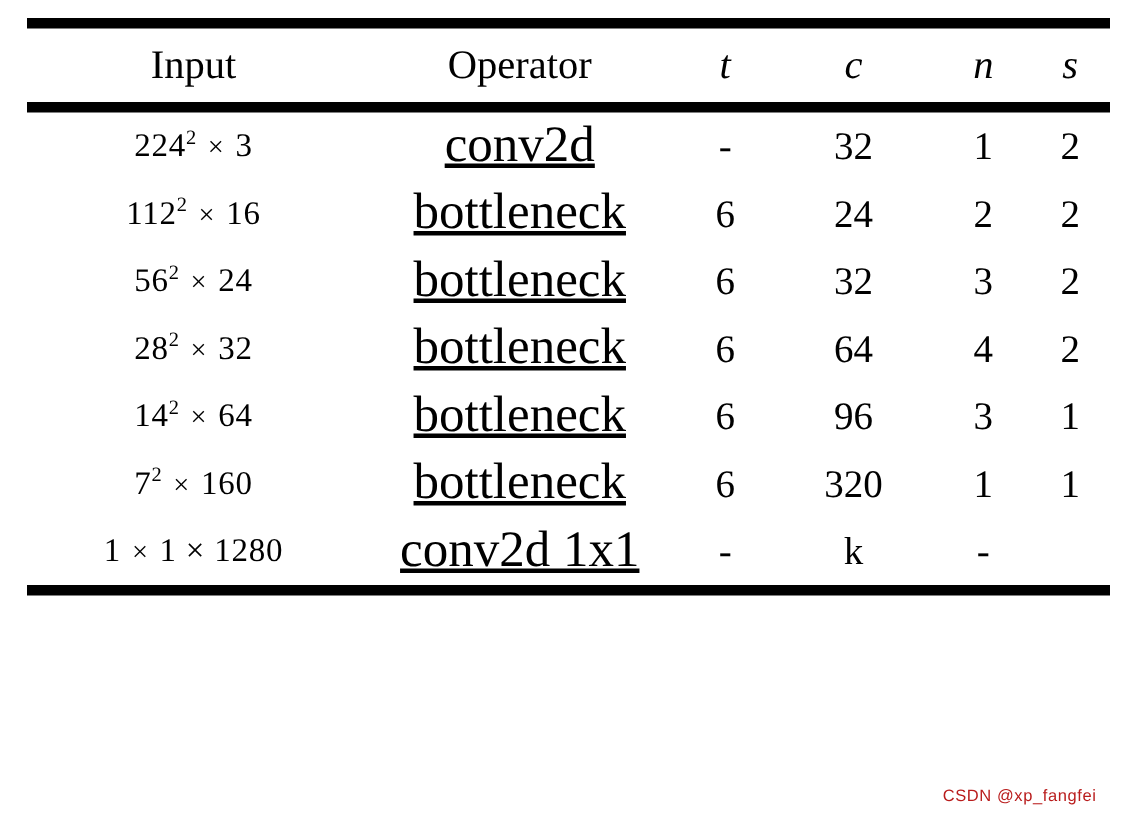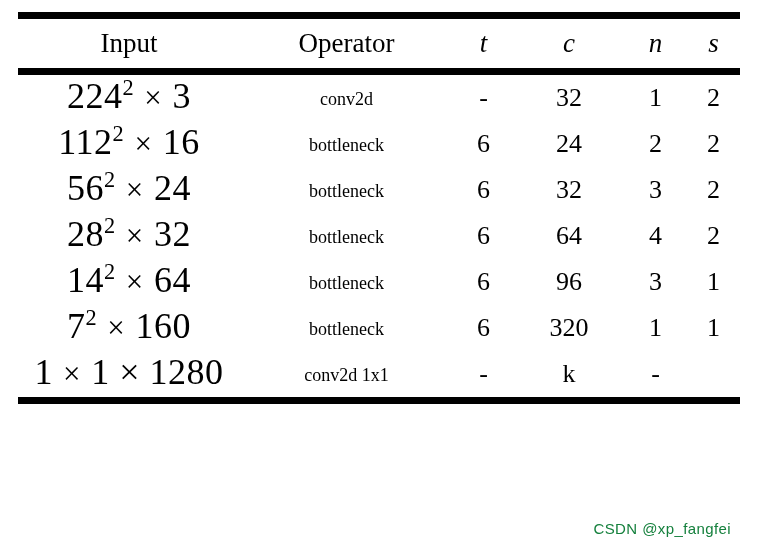--- a/index.html
+++ b/index.html
@@ -73,44 +73,44 @@
 
   
   tbody td {
     height: 42px;
     font-size: 26px;
     line-height: 42px;
     white-space: nowrap;
   }
 
   .dim {
-    font-size: 36px;
+    font-size: 22px;
     letter-spacing: 0.5px;
   }
   .dim sup {
     font-size: 0.62em;
     vertical-align: super;
     line-height: 0;
   }
   .times {
     padding: 0 2px;
     font-size: 0.86em;
   }
 
-  .op { font-size: 18px; }
+  .op { font-size: 34px; text-decoration: underline; }
   .val { font-size: 26px; }
 
   
   #watermark {
     position: absolute;
     right: 26px;
     bottom: 16px;
     font-family: "Liberation Sans", "DejaVu Sans", sans-serif;
-    font-size: 15px;
-    color: #15803d;
+    font-size: 11px;
+    color: #b91c1c;
     letter-spacing: 0.4px;
     white-space: nowrap;
     pointer-events: none;
   }
 </style>
 </head>
 <body>
 
 <div id="table-figure">
 

